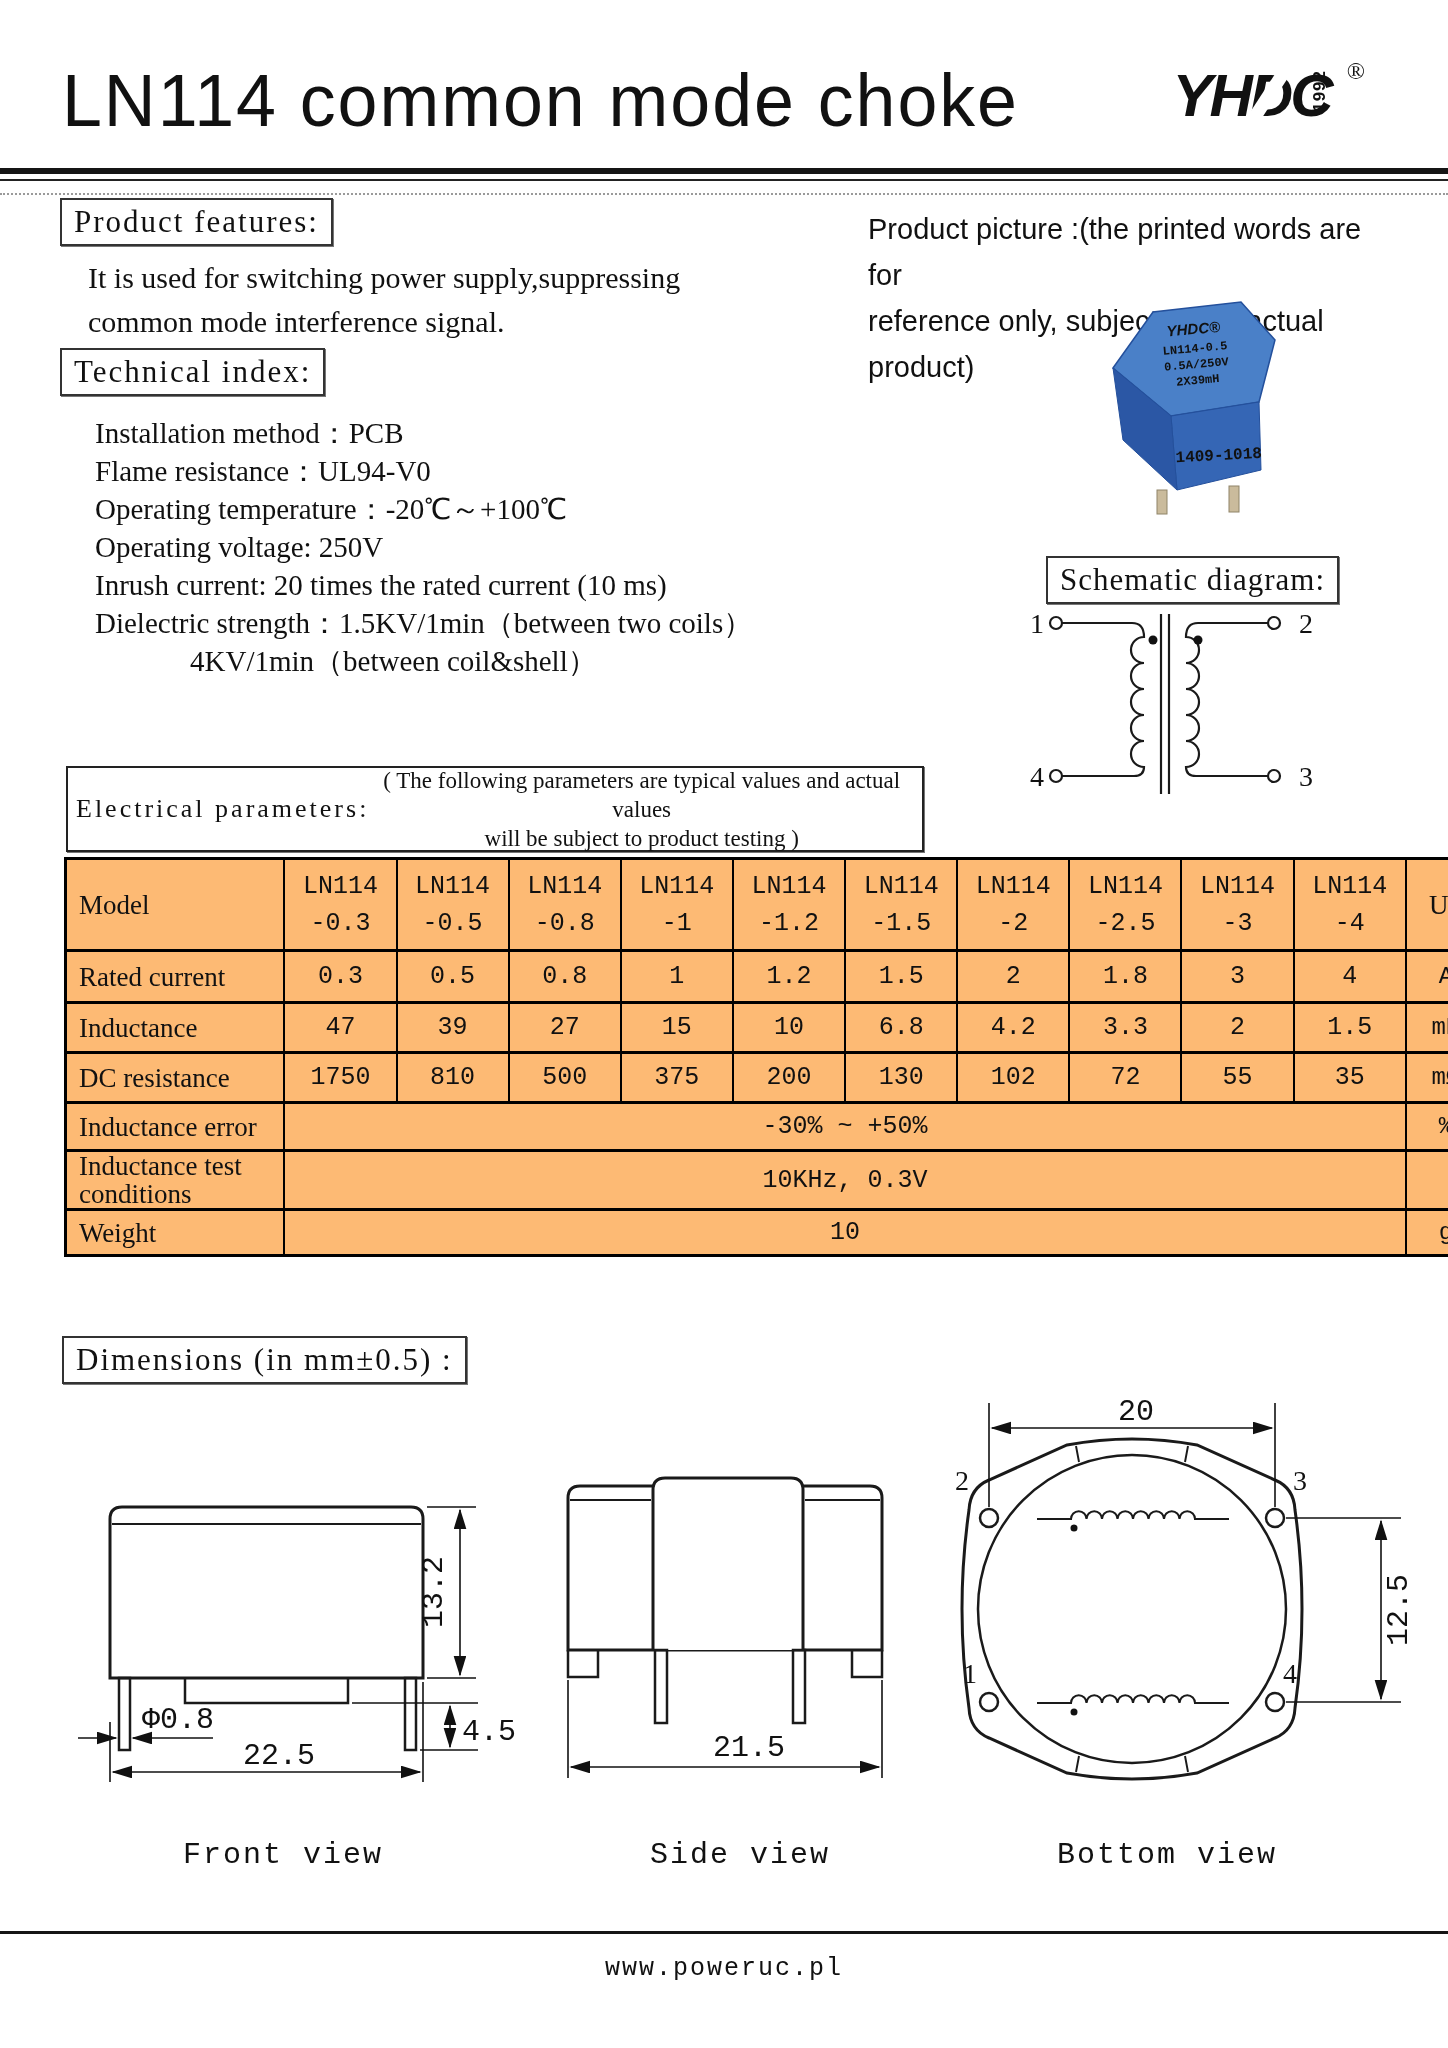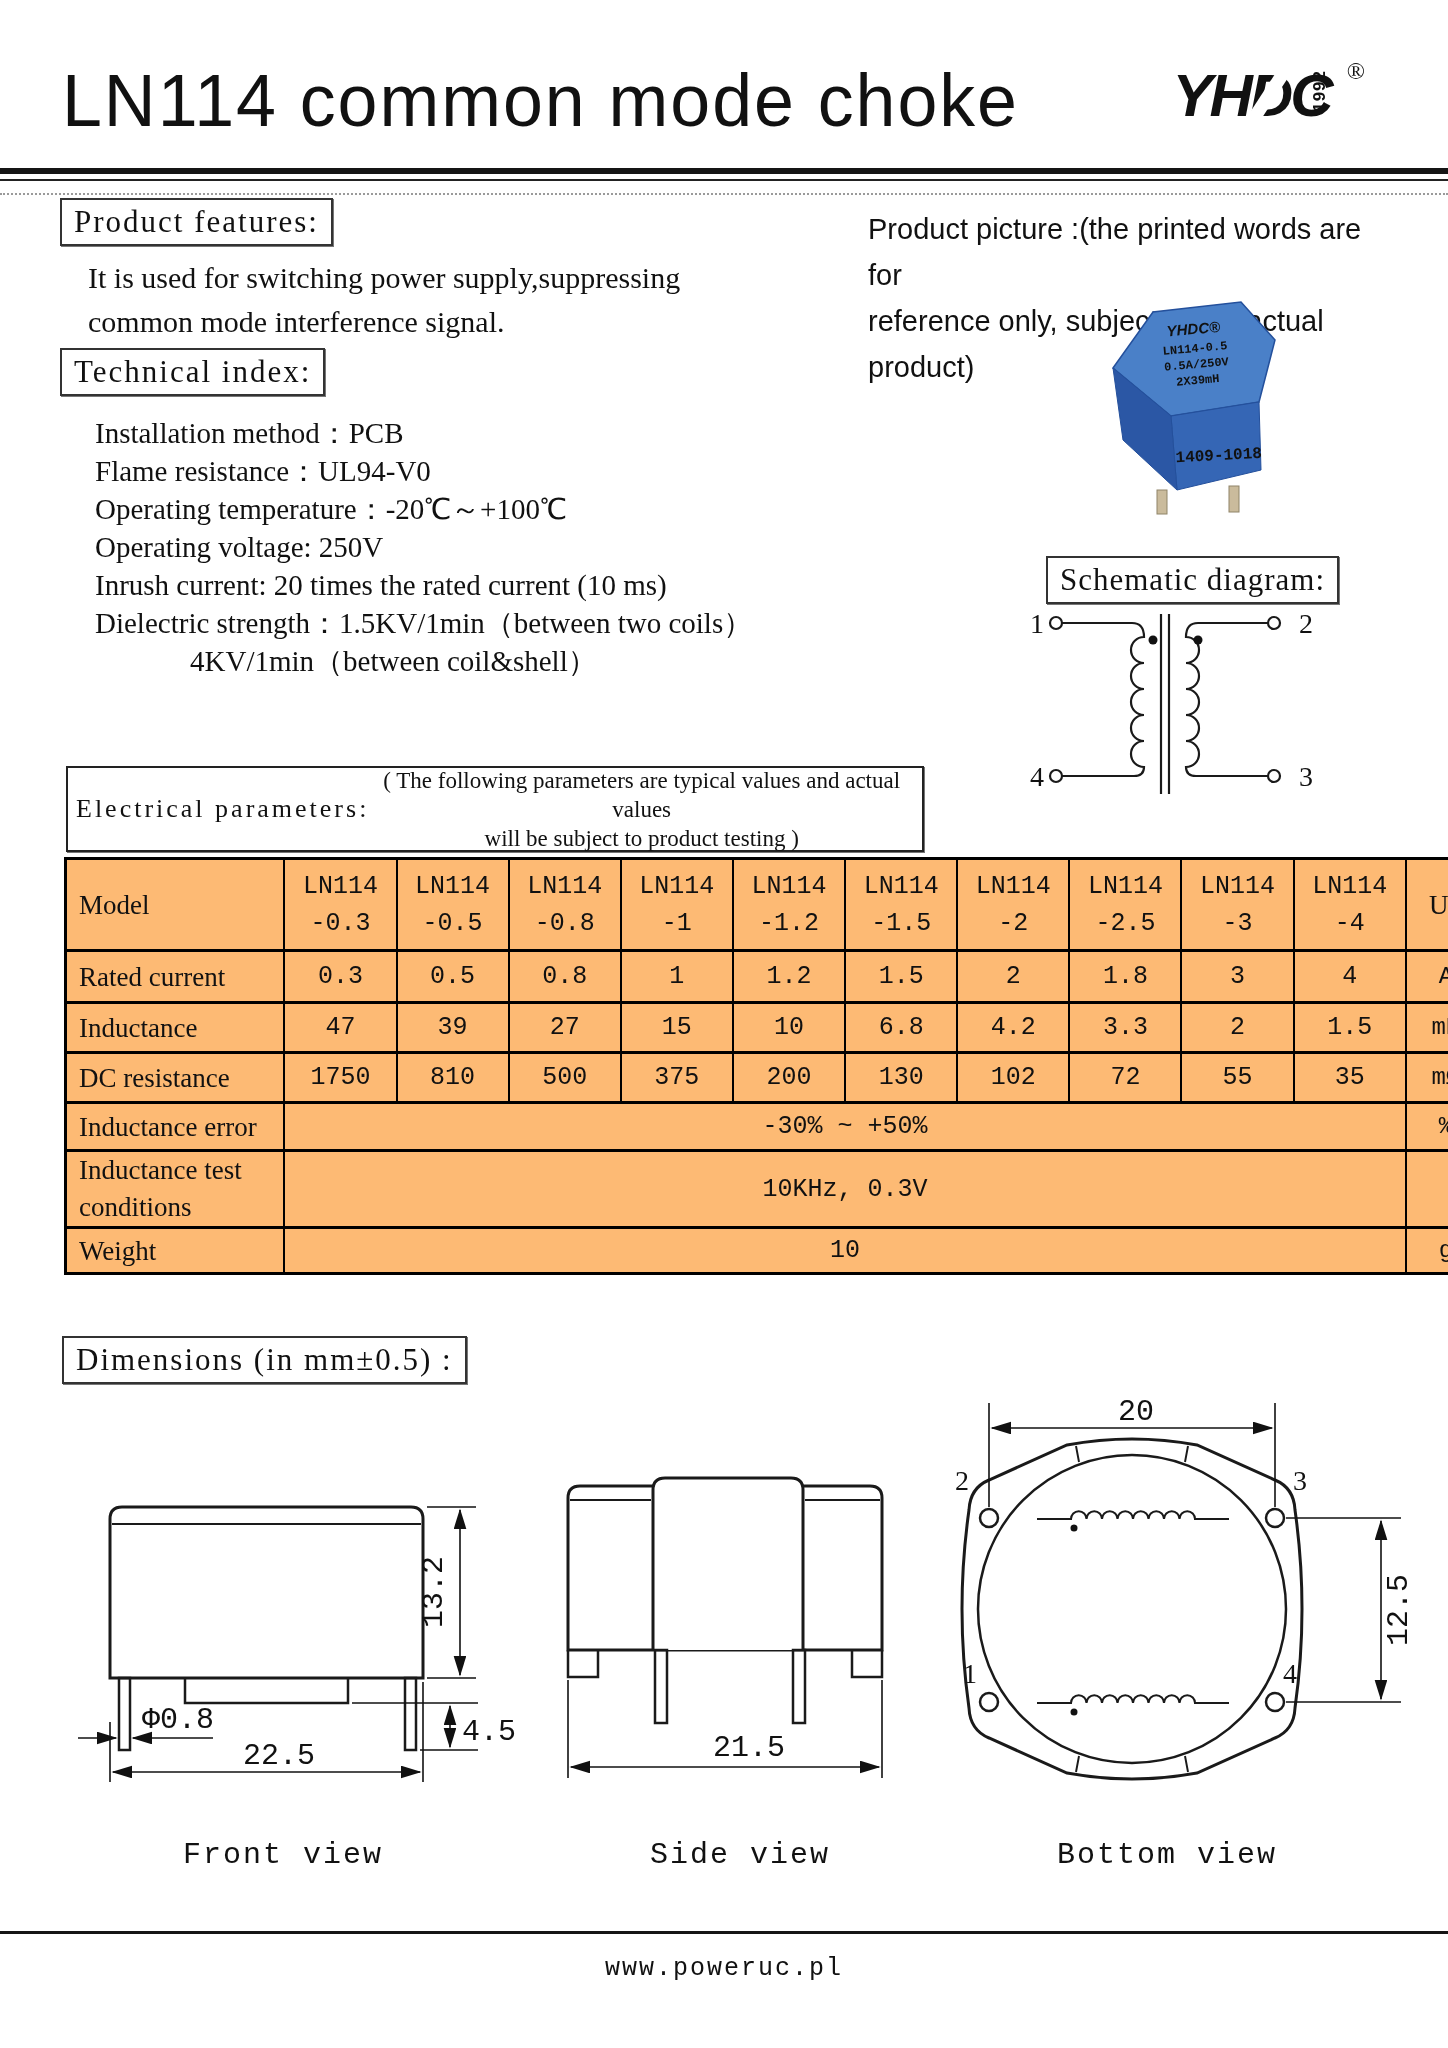--- a/index.html
+++ b/index.html
@@ -250,21 +250,21 @@
       <td class="cell-num">55</td>
       <td class="cell-num">35</td>
       <td class="cell-unit">mΩ</td>
     </tr>
     <tr class="r-3">
       <td class="cell-label">Inductance error</td>
       <td class="cell-num" colspan="10">-30% ~ +50%</td>
       <td class="cell-unit">%</td>
     </tr>
     <tr class="r-4">
-      <td class="cell-label" style="line-height:37px;margin-top:25px;">Inductance test conditions</td>
+      <td class="cell-label" style="line-height:28px;margin-top:25px;">Inductance test conditions</td>
       <td class="cell-num" colspan="10">10KHz, 0.3V</td>
       <td class="cell-unit"></td>
     </tr>
     <tr class="r-5">
       <td class="cell-label">Weight</td>
       <td class="cell-num" colspan="10">10</td>
       <td class="cell-unit">g</td>
     </tr>
   </tbody>
     </table>

